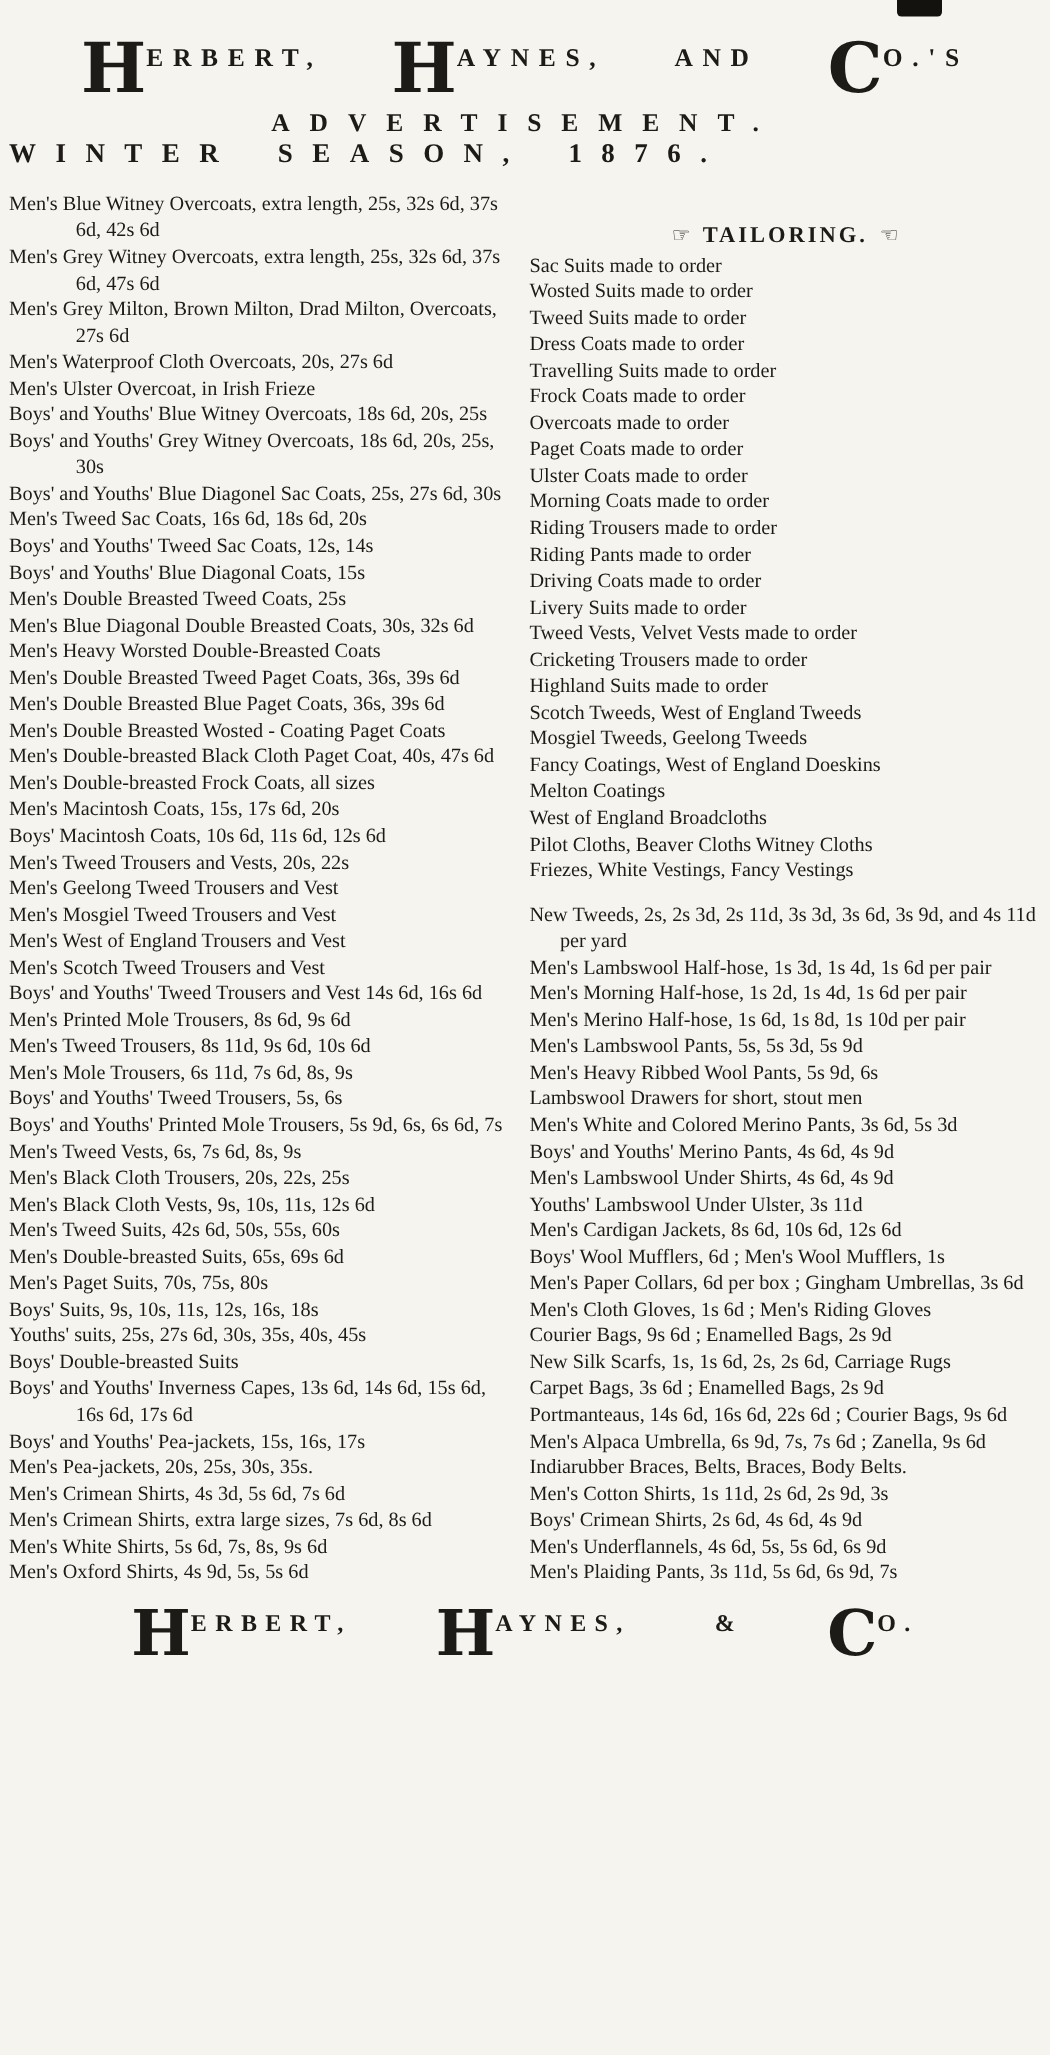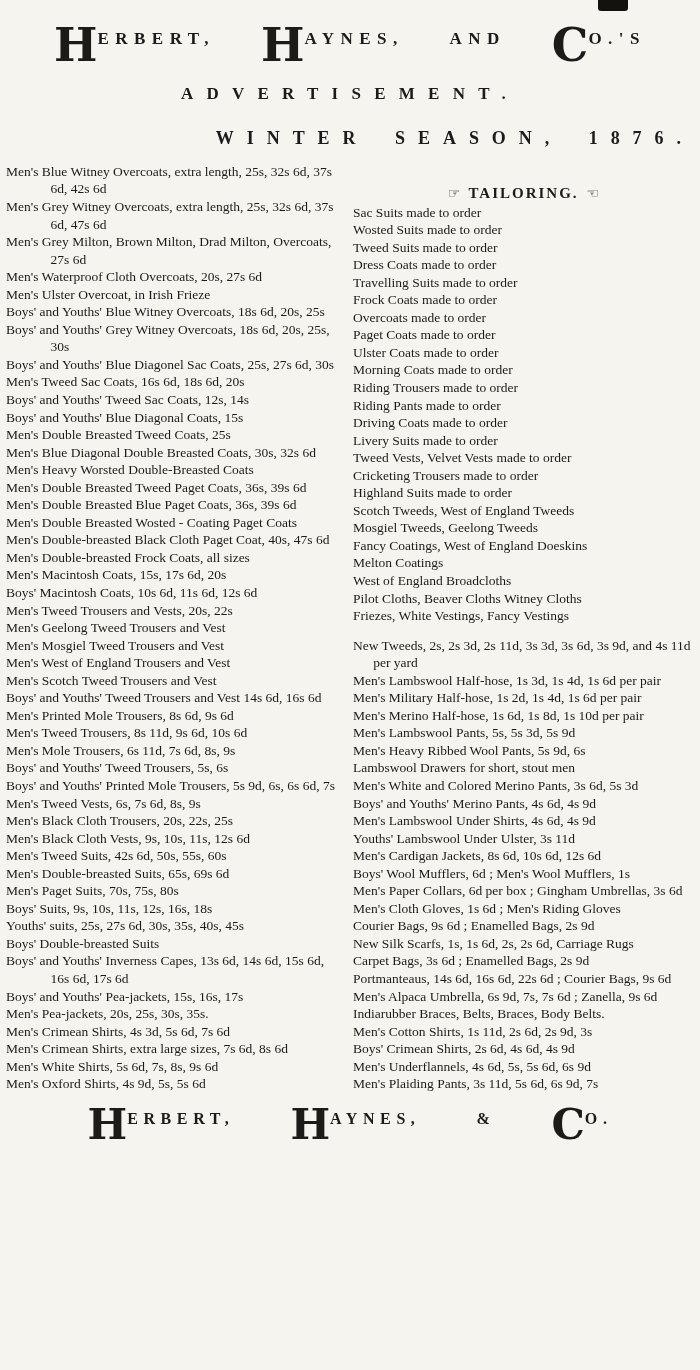--- a/index.html
+++ b/index.html
@@ -49,29 +49,29 @@
     font-weight: bold;
     font-size: 17px;
     letter-spacing: 0.38em;
     margin-top: 1px;
   }
   .advert-line {
     text-align: center;
     font-weight: bold;
     font-size: 17px;
     letter-spacing: 0.78em;
-    margin-top: 20px;
+    margin-top: 8px;
   }
   .season-line {
-    text-align: right;
+    text-align: left;
     font-weight: bold;
     font-size: 18px;
     letter-spacing: 0.72em;
     word-spacing: 0.5em;
-    margin-top: 24px;
+    margin-top: 0;
   }
 
   
   .columns {
     display: flex;
     align-items: flex-end;
     margin-top: 14px;
   }
   .col-left { width: 340px; padding-right: 5px; }
   .divider { width: 1px; background: #2a2722; }
@@ -306,21 +306,21 @@
 
           <p class="entry entry-right">Friezes, White Vestings, Fancy Vestings</p>
         </div>
 
       <div class="price-list">
 
           <p class="entry entry-right">New Tweeds, 2s, 2s 3d, 2s 11d, 3s 3d, 3s 6d, 3s 9d, and 4s 11d per yard</p>
 
           <p class="entry entry-right">Men's Lambswool Half-hose, 1s 3d, 1s 4d, 1s 6d per pair</p>
 
-          <p class="entry entry-right">Men's Military Half-hose, 1s 2d, 1s 4d, 1s 6d per pair</p>
+          <p class="entry entry-right">Men's Morning Half-hose, 1s 2d, 1s 4d, 1s 6d per pair</p>
 
           <p class="entry entry-right">Men's Merino Half-hose, 1s 6d, 1s 8d, 1s 10d per pair</p>
 
           <p class="entry entry-right">Men's Lambswool Pants, 5s, 5s 3d, 5s 9d</p>
 
           <p class="entry entry-right">Men's Heavy Ribbed Wool Pants, 5s 9d, 6s</p>
 
           <p class="entry entry-right">Lambswool Drawers for short, stout men</p>
 
           <p class="entry entry-right">Men's White and Colored Merino Pants, 3s 6d, 5s 3d</p>

